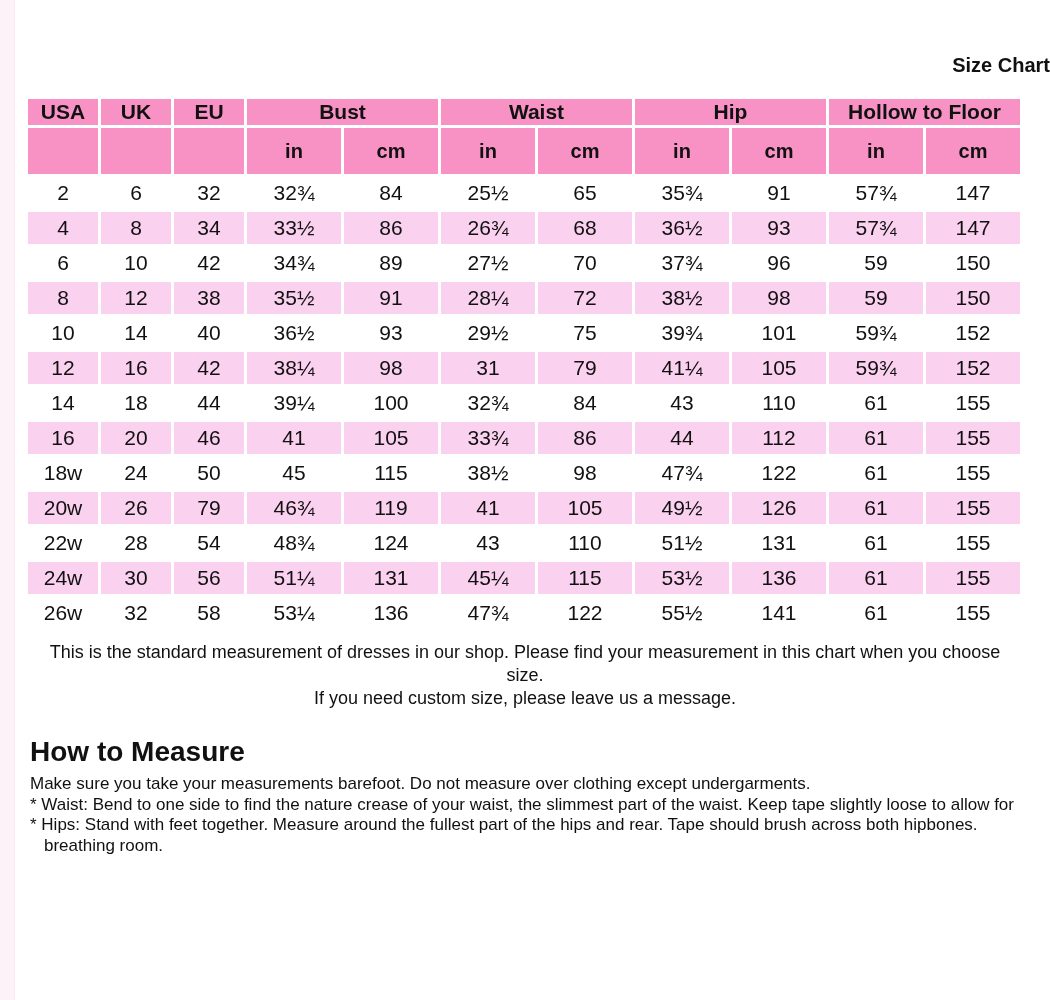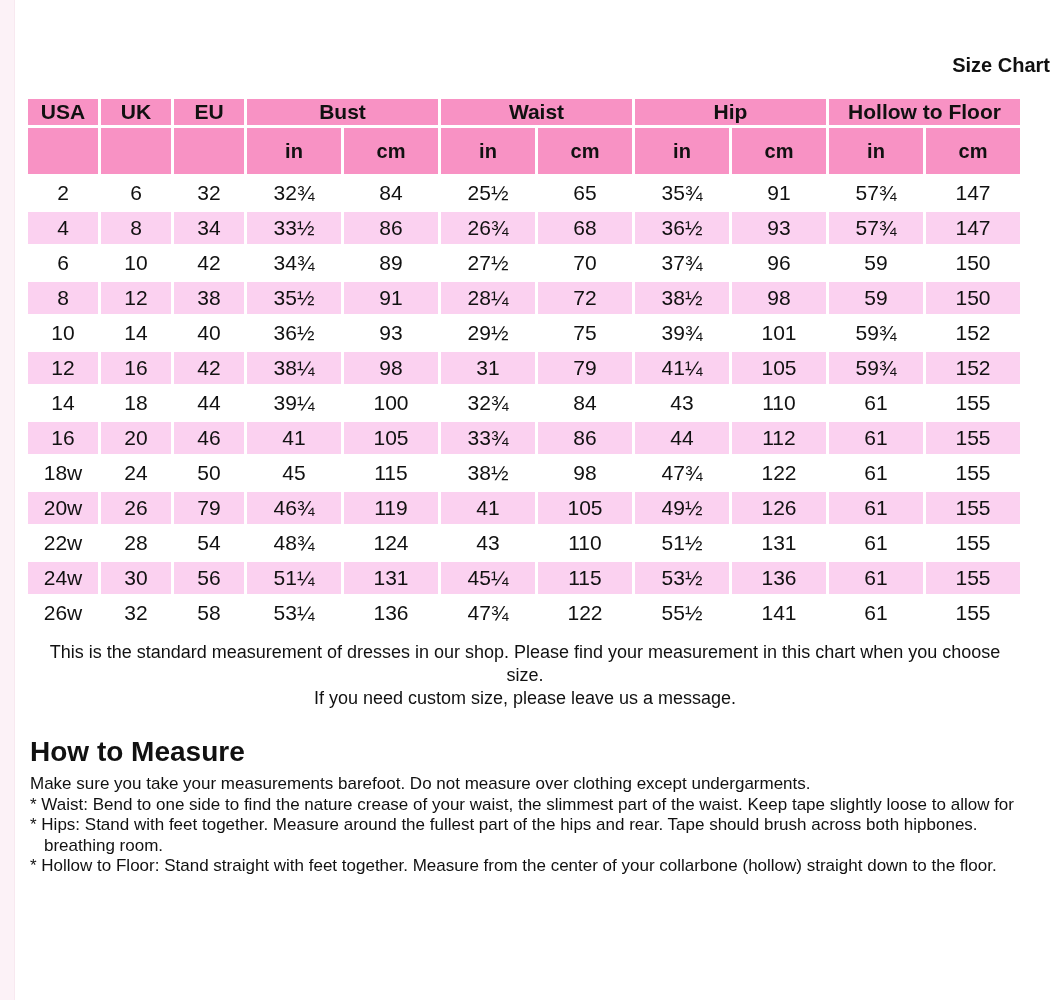--- a/index.html
+++ b/index.html
@@ -306,15 +306,14 @@
     <p>If you need custom size, please leave us a message.</p>
   </div>
 
   <h2 class="htm-heading">How to Measure</h2>
 
   <div class="instructions">
       <div class="line">Make sure you take your measurements barefoot. Do not measure over clothing except undergarments.</div>
       <div class="line">* Waist: Bend to one side to find the nature crease of your waist, the slimmest part of the waist. Keep tape slightly loose to allow for</div>
       <div class="line">* Hips: Stand with feet together. Measure around the fullest part of the hips and rear. Tape should brush across both hipbones.</div>
       <div class="line indent">breathing room.</div>
-      <div class="line">* Hollow to Floor: Stand straight with feet together. Measure from the center of your collarbone (hollow) straight down to the floor.</div>
     </div>
 </div>
 
 </body></html>

